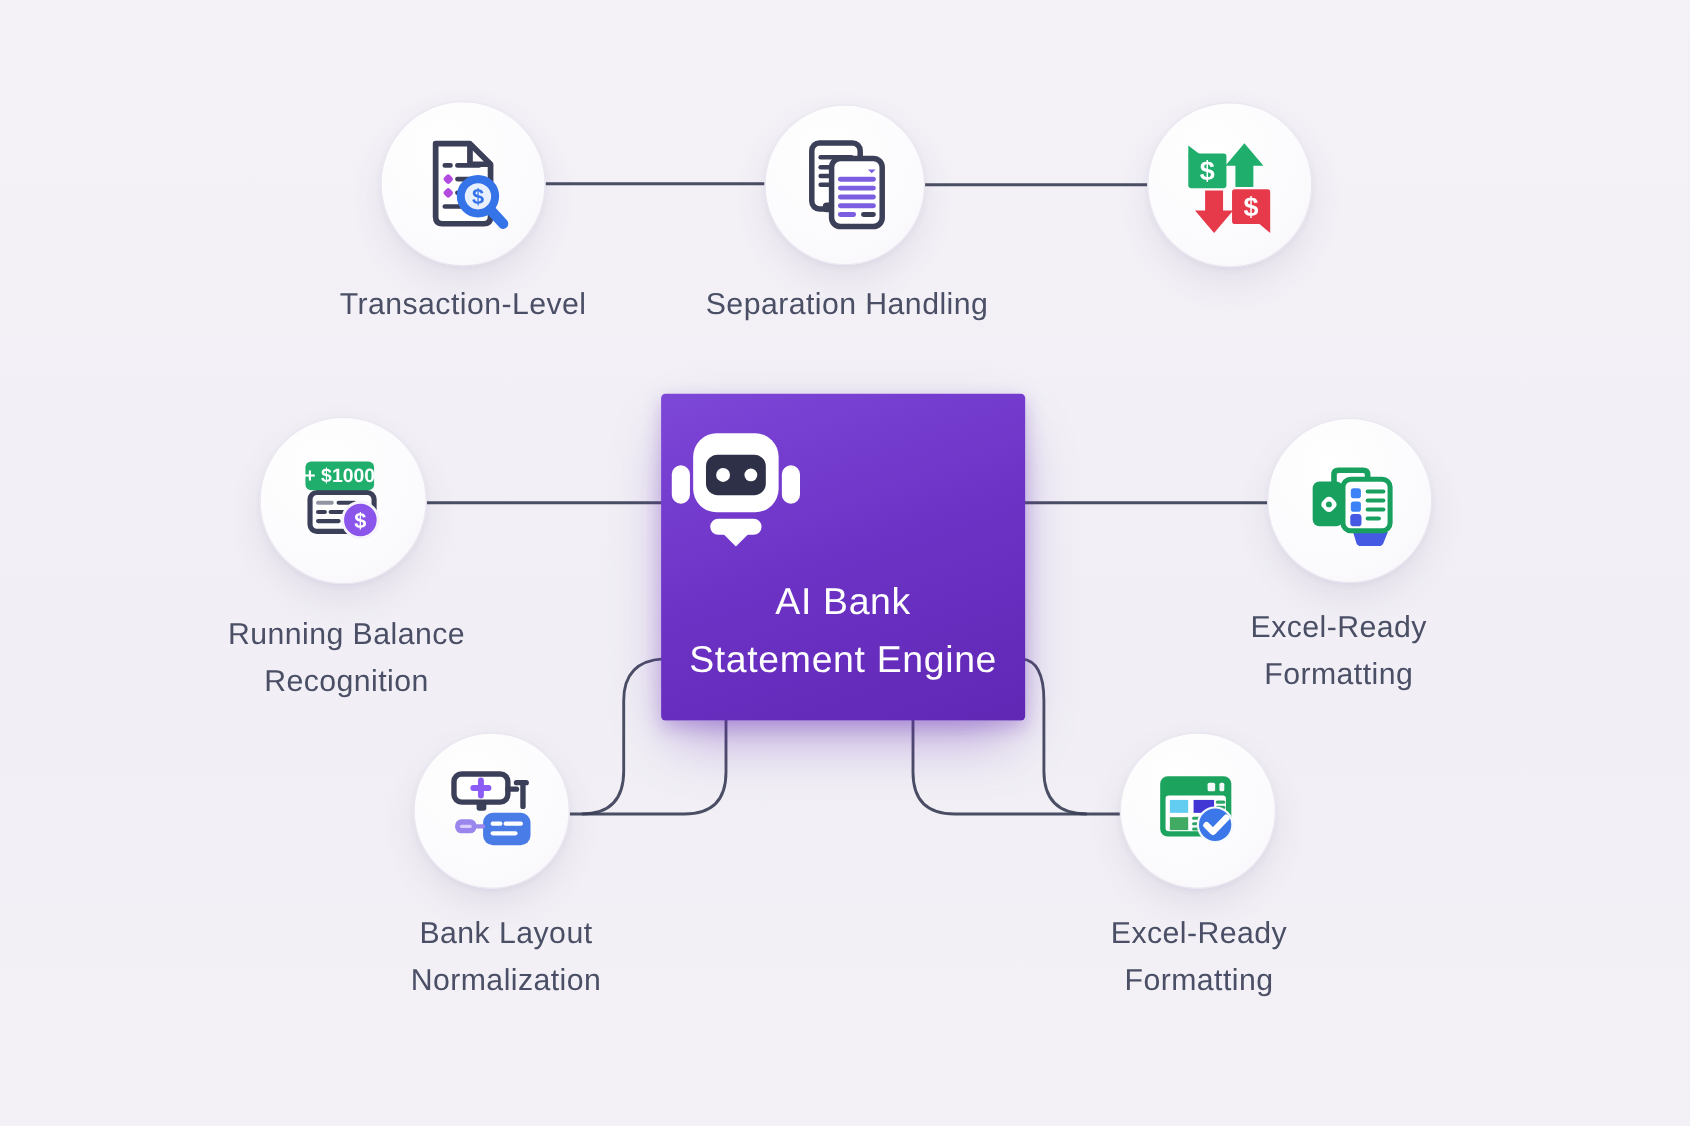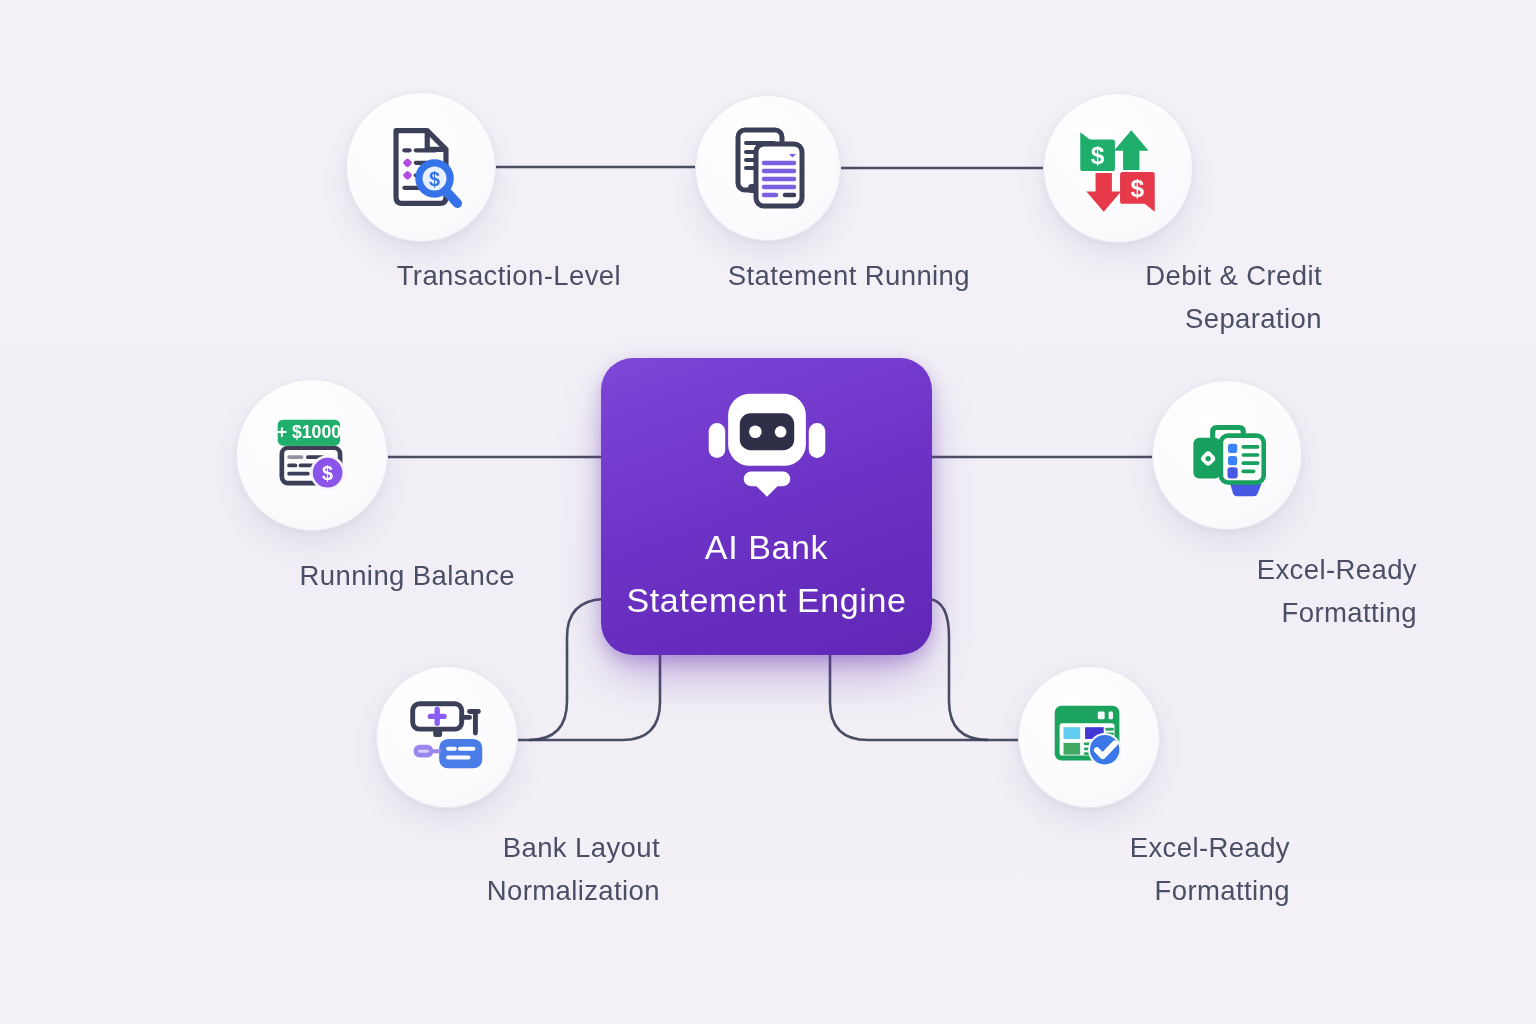--- a/index.html
+++ b/index.html
@@ -34,28 +34,28 @@
     box-shadow:0 14px 30px rgba(84,72,128,.10), 0 2px 6px rgba(84,72,128,.06);
     display:flex;align-items:center;justify-content:center;
   }
   .circle svg{display:block;}
 
   .node-label{
     position:absolute;width:400px;text-align:center;
     color:var(--label_text);font-size:27.5px;line-height:43px;
     letter-spacing:.4px;font-weight:400;
   }
-  .node-label span{display:block;text-align:right;}
+  .node-label span{display:block;}
 
   .center-box{
     position:absolute;left:601px;top:358px;width:331px;height:297px;
-    border-radius:32px;
+    border-radius:4px;
     background:linear-gradient(160deg,#7d47d8 0%,#6d33c6 48%,#6026b4 100%);
     box-shadow:0 24px 50px -12px rgba(100,44,180,.45), 0 6px 16px rgba(100,44,180,.25);
-    display:flex;flex-direction:column;align-items:center;gap:16px;
+    display:flex;flex-direction:column;align-items:flex-start;gap:16px;
   }
   .robot{margin-top:26px;width:136px;height:113px;}
   .center-title{
     margin-top:auto;margin-bottom:28px;width:100%;text-align:center;
     color:#ffffff;font-size:34px;line-height:53px;font-weight:500;letter-spacing:.6px;
   }
   .center-title span{display:block;}
 
   text.icon-glyph{font-family:"Liberation Sans", sans-serif;font-weight:bold;}
 </style>
@@ -107,56 +107,53 @@
       <path d="M71 36 l3.5 3.5 L78 36 Z" fill="#7c5ce0"></path>
       <line x1="46" y1="45" x2="76" y2="45" stroke="#7b5fe0" stroke-width="4.5" stroke-linecap="round"></line>
       <line x1="46" y1="53" x2="76" y2="53" stroke="#7b5fe0" stroke-width="4.5" stroke-linecap="round"></line>
       <line x1="46" y1="61" x2="76" y2="61" stroke="#7b5fe0" stroke-width="4.5" stroke-linecap="round"></line>
       <line x1="46" y1="69" x2="76" y2="69" stroke="#7b5fe0" stroke-width="4.5" stroke-linecap="round"></line>
       <line x1="46" y1="77" x2="58" y2="77" stroke="#7b5fe0" stroke-width="4.5" stroke-linecap="round"></line>
       <line x1="67" y1="77" x2="76" y2="77" stroke="#3b3f58" stroke-width="4.5" stroke-linecap="round"></line>
     </svg>
   </div>
   <div class="node-label" style="left:570px;top:254px;">
-    <span>Statement Running</span>
+    <span>Separation Handling</span>
   </div>
 
   <div class="circle" style="left:1043px;top:93px;width:150px;height:150px;">
     <svg width="102" height="102" viewBox="0 0 100 100">
       <polygon points="13,24 25,24 13,15" fill="#1fae6b"></polygon>
       <rect x="13" y="22" width="34" height="31" rx="2.5" fill="#1fae6b"></rect>
       <text class="icon-glyph" x="30" y="46" font-size="24" fill="#ffffff" text-anchor="middle">$</text>
       <path d="M63 13 L80 33 H71 V52 H55 V33 H46 Z" fill="#1fae6b"></path>
       <path d="M36 93 L19 73 H28 V55 H44 V73 H53 Z" fill="#e6394a"></path>
       <polygon points="86,83 74,83 86,93" fill="#e6394a"></polygon>
       <rect x="52" y="54" width="34" height="31" rx="2.5" fill="#e6394a"></rect>
       <text class="icon-glyph" x="69" y="78" font-size="24" fill="#ffffff" text-anchor="middle">$</text>
     </svg>
-  </div>
-  <div class="node-label" style="left:922px;top:254px;">
-    <span>Debit &amp; Credit</span>
-    <span>Separation</span>
   </div>
 
   <div class="circle" style="left:236px;top:379px;width:152px;height:152px;">
     <svg width="104" height="104" viewBox="0 0 100 100">
       <rect x="21" y="43" width="56" height="34" rx="6" fill="#fdfdfe" stroke="#3b3f58" stroke-width="4.5"></rect>
       <line x1="28" y1="52" x2="40" y2="52" stroke="#3b3f58" stroke-width="3.6" stroke-linecap="round" opacity=".55"></line>
       <line x1="46" y1="52" x2="60" y2="52" stroke="#3b3f58" stroke-width="3.6" stroke-linecap="round"></line>
       <line x1="28" y1="60" x2="34" y2="60" stroke="#3b3f58" stroke-width="3.6" stroke-linecap="round"></line>
       <line x1="39" y1="60" x2="52" y2="60" stroke="#3b3f58" stroke-width="3.6" stroke-linecap="round"></line>
       <line x1="28" y1="68" x2="46" y2="68" stroke="#3b3f58" stroke-width="3.6" stroke-linecap="round"></line>
       <rect x="17" y="16" width="60" height="25" rx="5" fill="#1fae6b"></rect>
       <text class="icon-glyph" x="47" y="34" font-size="17" fill="#ffffff" text-anchor="middle">+ $1000</text>
       <circle cx="65" cy="67" r="15.5" fill="#8b55ec" stroke="#f6f3fb" stroke-width="2.5"></circle>
       <text class="icon-glyph" x="65" y="74" font-size="19" fill="#ffffff" text-anchor="middle">$</text>
     </svg>
   </div>
   <div class="node-label" style="left:115px;top:554px;">
     <span>Running Balance</span>
+    <span>Recognition</span>
   </div>
 
   <div class="circle" style="left:1152px;top:380px;width:150px;height:150px;">
     <svg width="102" height="102" viewBox="0 0 100 100">
       <path d="M36 34 V27 Q36 23 40 23 H62 Q66 23 66 27 V32" fill="none" stroke="#18a05f" stroke-width="5" stroke-linecap="round"></path>
       <path d="M53 78 H84 L80 88 Q79 90.5 76 90.5 H60 Q57 90.5 56 88 Z" fill="#4659e2"></path>
       <rect x="17" y="33" width="27" height="40" rx="6" fill="#18a05f"></rect>
       <rect x="25.5" y="47.5" width="12" height="12" rx="4" fill="#ffffff" transform="rotate(45 31.5 53.5)"></rect>
       <circle cx="31.5" cy="53.5" r="2.6" fill="#18a05f"></circle>
       <rect x="44" y="31" width="42" height="46" rx="7" fill="#ffffff" stroke="#18a05f" stroke-width="4.5"></rect>

